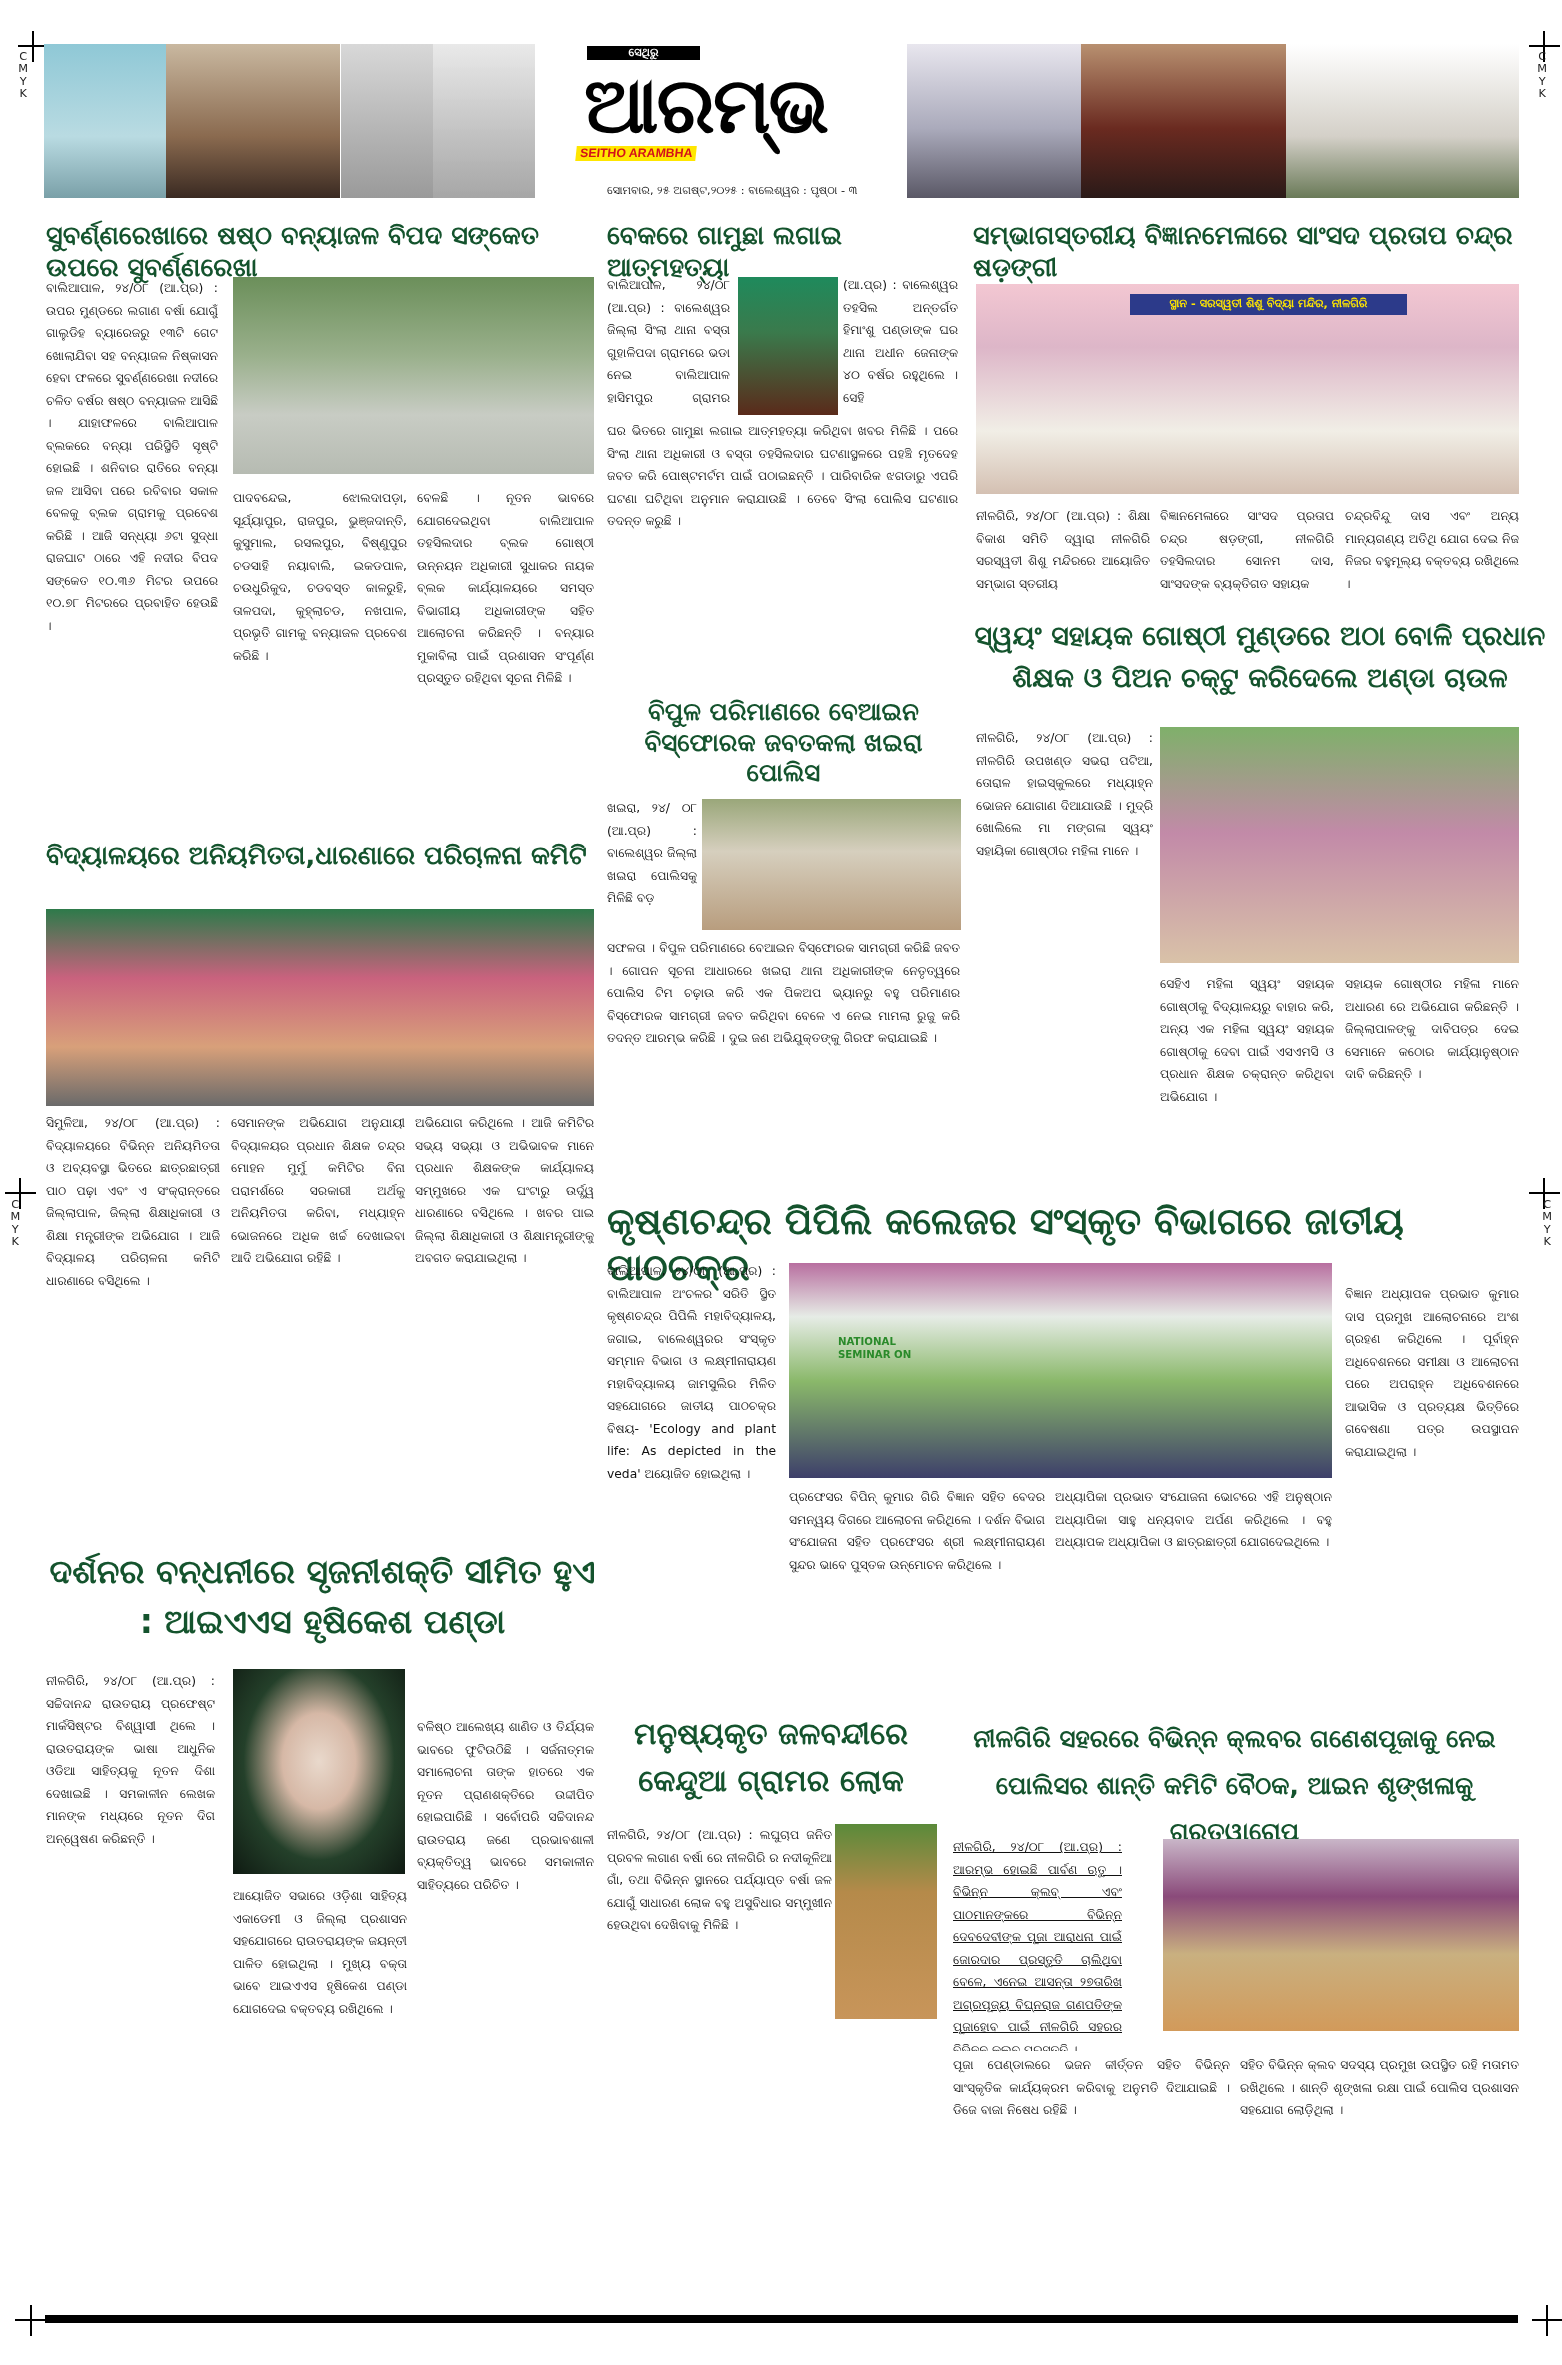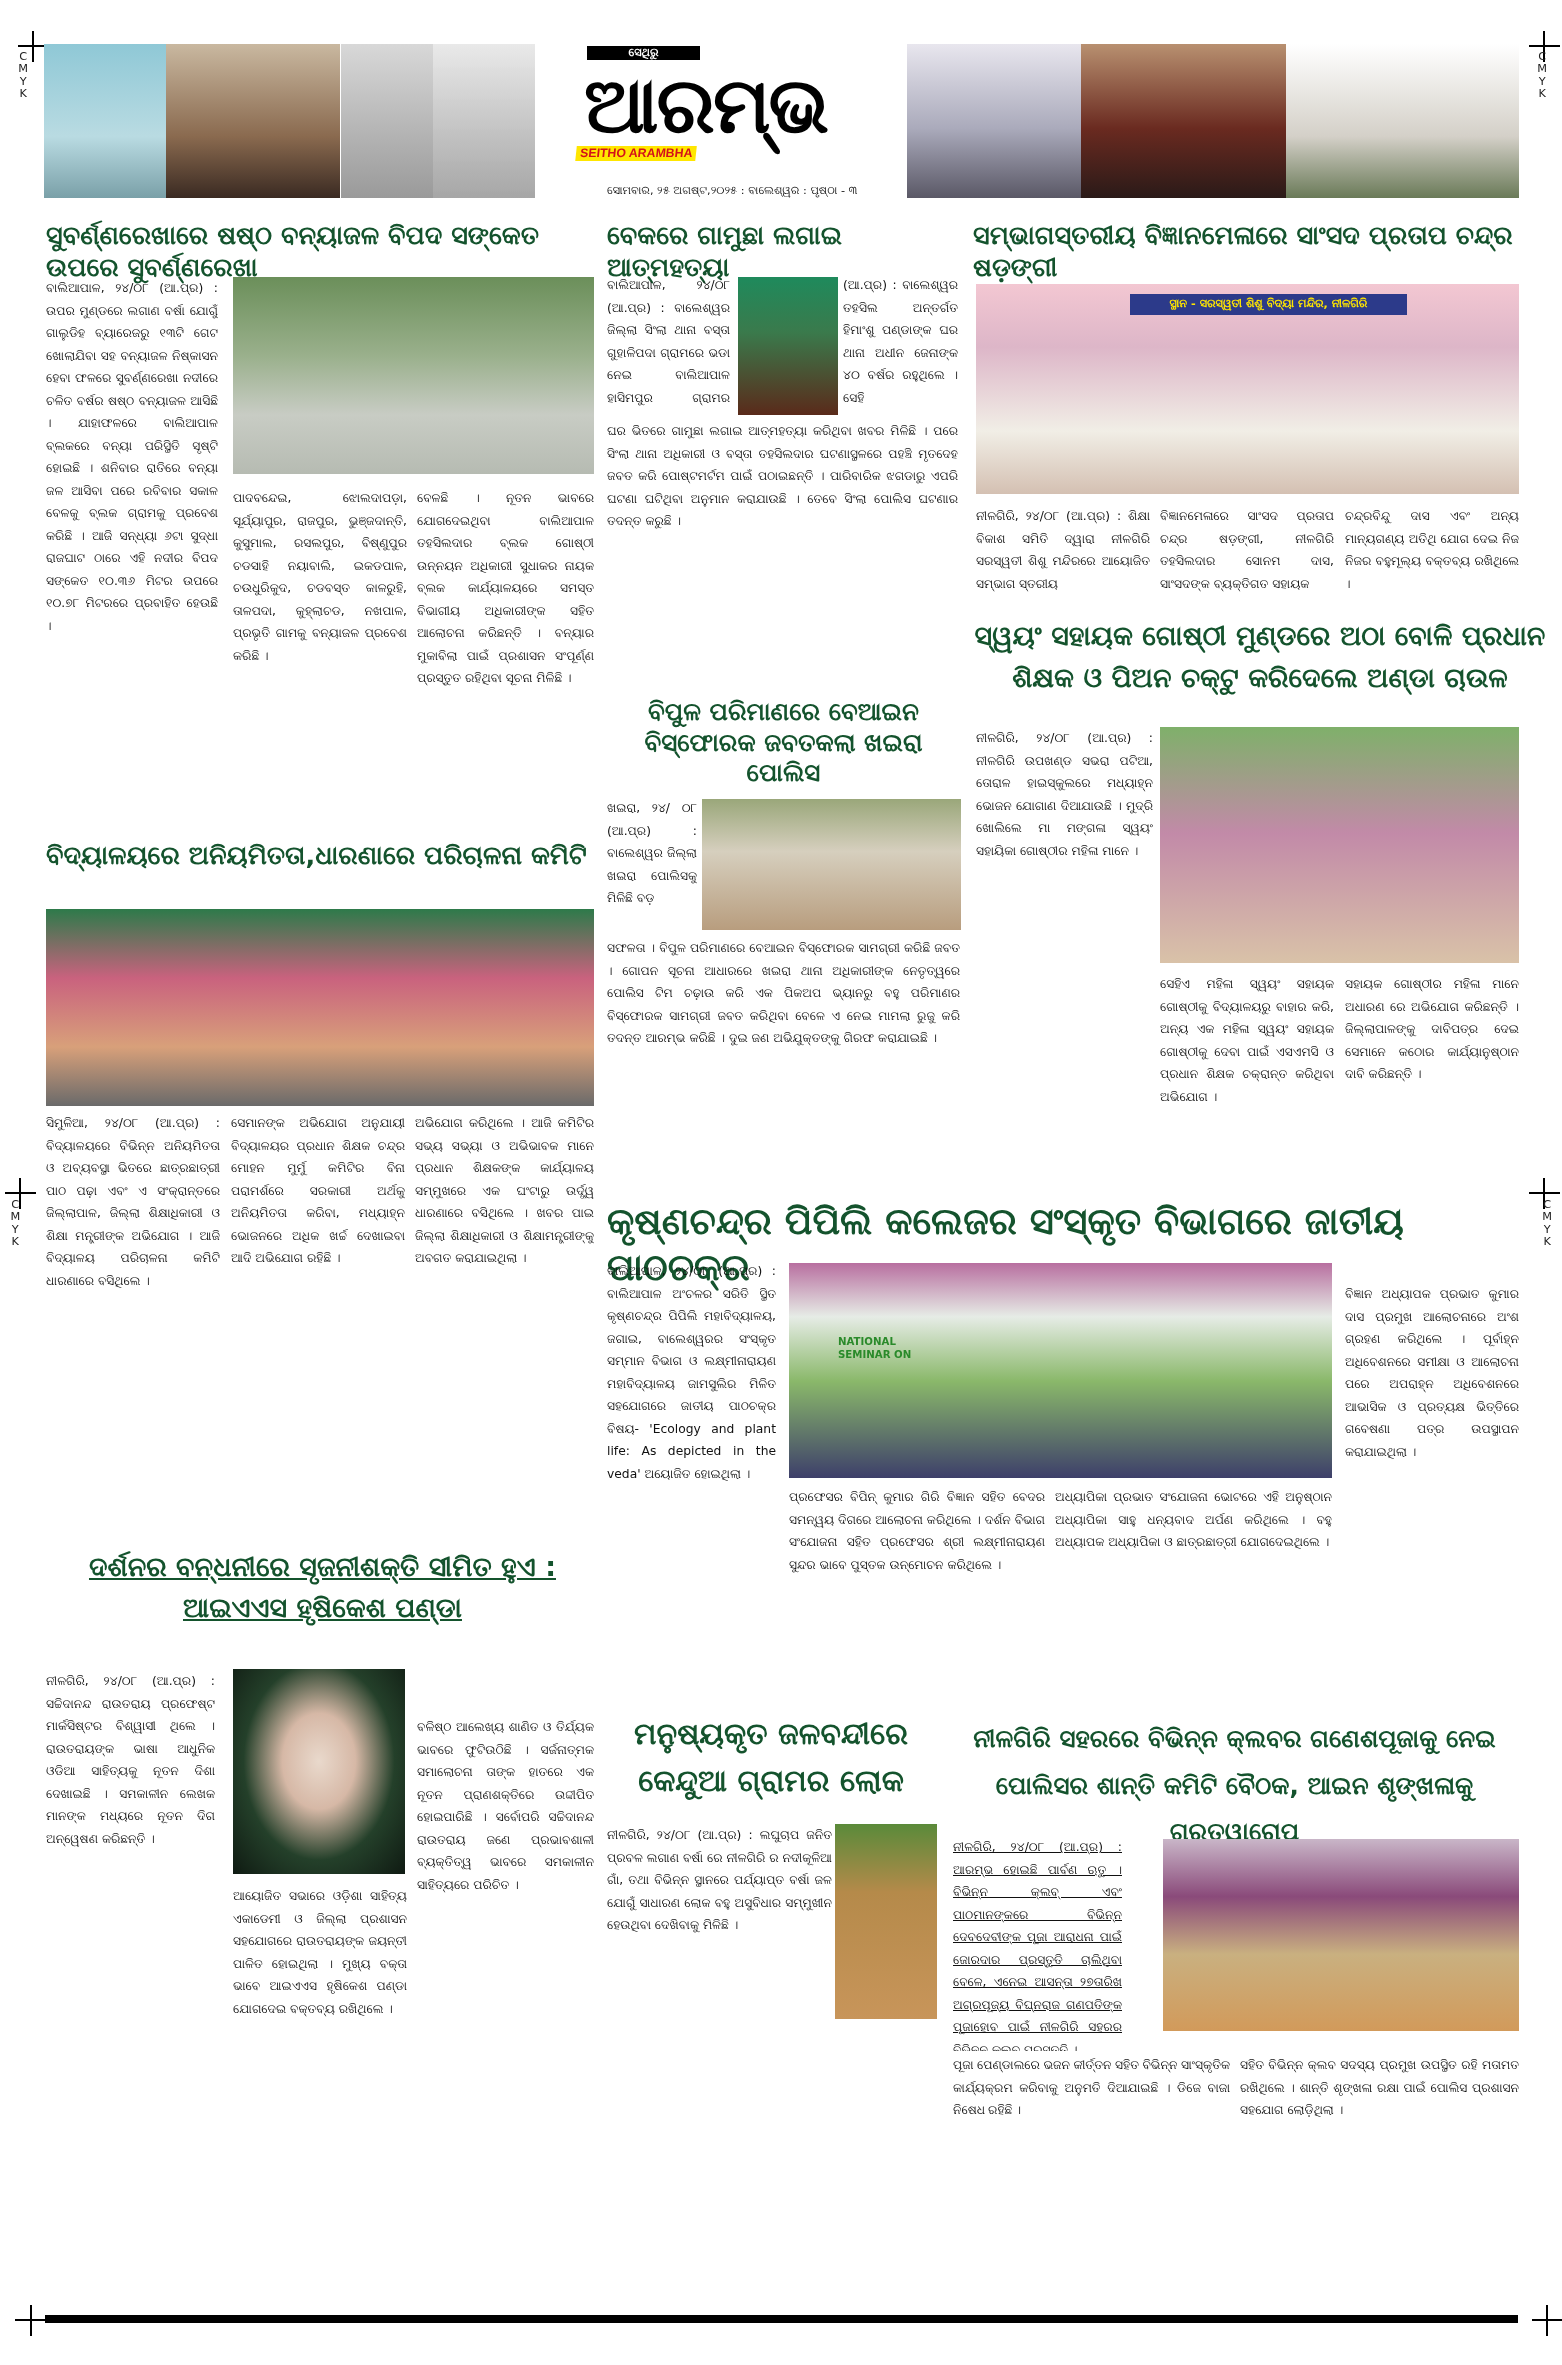--- a/index.html
+++ b/index.html
@@ -141,34 +141,34 @@
   <div class="col" style="left:607px; top:1260px; width:169px; height:430px;">ବାଲିଆପାଳ, ୨୪/୦୮ (ଆ.ପ୍ର) : ବାଲିଆପାଳ ଅଂଚଳର ସରିତି ସ୍ଥିତ କୃଷ୍ଣଚନ୍ଦ୍ର ପିପିଲି ମହାବିଦ୍ୟାଳୟ, ଜଗାଇ, ବାଲେଶ୍ୱରର ସଂସ୍କୃତ ସମ୍ମାନ ବିଭାଗ ଓ ଲକ୍ଷ୍ମୀନାରାୟଣ ମହାବିଦ୍ୟାଳୟ ଜାମସୁଲିର ମିଳିତ ସହଯୋଗରେ ଜାତୀୟ ପାଠଚକ୍ର ବିଷୟ- 'Ecology and plant life: As depicted in the veda' ଅୟୋଜିତ ହୋଇଥିଲା ।</div>
   <div class="photo ph-seminar" style="left:789px; top:1263px; width:543px; height:215px;">
     <div style="position:absolute; left:49px; top:72px; width:108px; color:#2a8a2a; font:bold 10.2px/13.3px 'DejaVu Sans',sans-serif;">NATIONAL SEMINAR ON</div>
   </div>
   <div class="col" style="left:789px; top:1486px; width:256px; height:205px;">ପ୍ରଫେସର ବିପିନ୍ କୁମାର ଗିରି ବିଜ୍ଞାନ ସହିତ ବେଦର ସମନ୍ୱୟ ଦିଗରେ ଆଲୋଚନା କରିଥିଲେ । ଦର୍ଶନ ବିଭାଗ ସଂଯୋଜନା ସହିତ ପ୍ରଫେସର ଶ୍ରୀ ଲକ୍ଷ୍ମୀନାରାୟଣ ସୁନ୍ଦର ଭାବେ ପୁସ୍ତକ ଉନ୍ମୋଚନ କରିଥିଲେ ।</div>
   <div class="col" style="left:1055px; top:1486px; width:277px; height:205px;">ଅଧ୍ୟାପିକା ପ୍ରଭାତ ସଂଯୋଜନା ଭୋଟରେ ଏହି ଅନୁଷ୍ଠାନ ଅଧ୍ୟାପିକା ସାହୁ ଧନ୍ୟବାଦ ଅର୍ପଣ କରିଥିଲେ । ବହୁ ଅଧ୍ୟାପକ ଅଧ୍ୟାପିକା ଓ ଛାତ୍ରଛାତ୍ରୀ ଯୋଗଦେଇଥିଲେ ।</div>
   <div class="col" style="left:1345px; top:1260px; width:174px; height:430px;margin-top:23px;">ବିଜ୍ଞାନ ଅଧ୍ୟାପକ ପ୍ରଭାତ କୁମାର ଦାସ ପ୍ରମୁଖ ଆଲୋଚନାରେ ଅଂଶ ଗ୍ରହଣ କରିଥିଲେ । ପୂର୍ବାହ୍ନ ଅଧିବେଶନରେ ସମୀକ୍ଷା ଓ ଆଲୋଚନା ପରେ ଅପରାହ୍ନ ଅଧିବେଶନରେ ଆଭାସିକ ଓ ପ୍ରତ୍ୟକ୍ଷ ଭିତ୍ତିରେ ଗବେଷଣା ପତ୍ର ଉପସ୍ଥାପନ କରାଯାଇଥିଲା ।</div>
 </article>
 
 <article>
-  <h2 class="hl" style="left:46px; top:1547px; width:553px; font-size:27px; text-align:center; line-height:1.5;text-decoration:underline;">ଦର୍ଶନର ବନ୍ଧନୀରେ ସୃଜନୀଶକ୍ତି ସୀମିତ ହୁଏ : ଆଇଏଏସ ହୃଷିକେଶ ପଣ୍ଡା</h2>
+  <h2 class="hl" style="left:46px; top:1547px; width:553px; font-size:33px; text-align:center; line-height:1.5;">ଦର୍ଶନର ବନ୍ଧନୀରେ ସୃଜନୀଶକ୍ତି ସୀମିତ ହୁଏ : ଆଇଏଏସ ହୃଷିକେଶ ପଣ୍ଡା</h2>
   <div class="col" style="left:46px; top:1670px; width:169px; height:615px;">ନୀଳଗିରି, ୨୪/୦୮ (ଆ.ପ୍ର) : ସଚ୍ଚିଦାନନ୍ଦ ରାଉତରାୟ ପ୍ରଫେଷ୍ଟ ମାର୍କସିଷ୍ଟର ବିଶ୍ୱାସୀ ଥିଲେ । ରାଉତରାୟଙ୍କ ଭାଷା ଆଧୁନିକ ଓଡିଆ ସାହିତ୍ୟକୁ ନୂତନ ଦିଶା ଦେଖାଇଛି । ସମକାଳୀନ ଲେଖକ ମାନଙ୍କ ମଧ୍ୟରେ ନୂତନ ଦିଗ ଅନ୍ୱେଷଣ କରିଛନ୍ତି ।</div>
   <div class="photo ph-portrait" style="left:233px; top:1669px; width:172px; height:205px;"></div>
   <div class="col" style="left:417px; top:1670px; width:177px; height:615px;margin-top:46px;">ବଳିଷ୍ଠ ଆଲେଖ୍ୟ ଶାଣିତ ଓ ତିର୍ଯ୍ୟକ ଭାବରେ ଫୁଟିଉଠିଛି । ସର୍ଜନାତ୍ମକ ସମାଲୋଚନା ତାଙ୍କ ହାତରେ ଏକ ନୂତନ ପ୍ରାଣଶକ୍ତିରେ ଉଦ୍ଦୀପିତ ହୋଇପାରିଛି । ସର୍ବୋପରି ସଚ୍ଚିଦାନନ୍ଦ ରାଉତରାୟ ଜଣେ ପ୍ରଭାବଶାଳୀ ବ୍ୟକ୍ତିତ୍ୱ ଭାବରେ ସମକାଳୀନ ସାହିତ୍ୟରେ ପରିଚିତ ।</div>
   <div class="col" style="left:233px; top:1885px; width:174px; height:400px;">ଆୟୋଜିତ ସଭାରେ ଓଡ଼ିଶା ସାହିତ୍ୟ ଏକାଡେମୀ ଓ ଜିଲ୍ଲା ପ୍ରଶାସନ ସହଯୋଗରେ ରାଉତରାୟଙ୍କ ଜୟନ୍ତୀ ପାଳିତ ହୋଇଥିଲା । ମୁଖ୍ୟ ବକ୍ତା ଭାବେ ଆଇଏଏସ ହୃଷିକେଶ ପଣ୍ଡା ଯୋଗଦେଇ ବକ୍ତବ୍ୟ ରଖିଥିଲେ ।</div>
 </article>
 
 <article>
   <h2 class="hl" style="left:607px; top:1711px; width:328px; font-size:30px; text-align:center; line-height:1.55;">ମନୁଷ୍ୟକୃତ ଜଳବନ୍ଦୀରେ କେନ୍ଦୁଆ ଗ୍ରାମର ଲୋକ</h2>
   <div class="col" style="left:607px; top:1824px; width:225px; height:461px;">ନୀଳଗିରି, ୨୪/୦୮ (ଆ.ପ୍ର) : ଲଘୁଚାପ ଜନିତ ପ୍ରବଳ ଲଗାଣ ବର୍ଷା ରେ ନୀଳଗିରି ର ନଦୀକୂଳିଆ ଗାଁ, ତଥା ବିଭିନ୍ନ ସ୍ଥାନରେ ପର୍ଯ୍ୟାପ୍ତ ବର୍ଷା ଜଳ ଯୋଗୁଁ ସାଧାରଣ ଲୋକ ବହୁ ଅସୁବିଧାର ସମ୍ମୁଖୀନ ହେଉଥିବା ଦେଖିବାକୁ ମିଳିଛି ।</div>
   <div class="photo ph-mud" style="left:835px; top:1824px; width:102px; height:195px;"></div>
   <div class="col" style="left:835px; top:2029px; width:0; height:0;">ସେହିପରି କେନ୍ଦୁଆ ଗ୍ରାମରେ ରାସ୍ତା ଉପରେ ଜଳ ଜମି ରହି ଗ୍ରାମବାସୀ ଘରୁ ବାହାରି ପାରୁନାହାନ୍ତି । ଗ୍ରାମବାସୀ ପ୍ରଶାସନଙ୍କ ଦୃଷ୍ଟି ଆକର୍ଷଣ କରି ଜଳ ନିଷ୍କାସନ ପାଇଁ ଦାବି କରିଛନ୍ତି ।</div>
 </article>
 
 <article>
   <h2 class="hl" style="left:953px; top:1716px; width:563px; font-size:24.6px; text-align:center; line-height:1.9;">ନୀଳଗିରି ସହରରେ ବିଭିନ୍ନ କ୍ଲବର ଗଣେଶପୂଜାକୁ ନେଇ ପୋଲିସର ଶାନ୍ତି କମିଟି ବୈଠକ, ଆଇନ ଶୃଙ୍ଖଳାକୁ ଗୁରୁତ୍ୱାରୋପ</h2>
   <div class="col" style="left:953px; top:1836px; width:169px; height:215px;text-decoration:underline;">ନୀଳଗିରି, ୨୪/୦୮ (ଆ.ପ୍ର) : ଆରମ୍ଭ ହୋଇଛି ପାର୍ବଣ ଋତୁ । ବିଭିନ୍ନ କ୍ଲବ୍ ଏବଂ ପାଠମାନଙ୍କରେ ବିଭିନ୍ନ ଦେବଦେବୀଙ୍କ ପୂଜା ଆରାଧନା ପାଇଁ ଜୋରଦାର ପ୍ରସ୍ତୁତି ଚାଲିଥିବା ବେଳେ, ଏନେଇ ଆସନ୍ତା ୨୭ତାରିଖ ଅଗ୍ରପୂଜ୍ୟ ବିଘ୍ନରାଜ ଗଣପତିଙ୍କ ପୂଜାହୋବ ପାଇଁ ନୀଳଗିରି ସହରର ବିଭିନ୍ନ କ୍ଲବ ପ୍ରସ୍ତୁତି ।</div>
   <div class="photo ph-meet" style="left:1163px; top:1839px; width:356px; height:192px;"></div>
-  <div class="col" style="left:953px; top:2054px; width:277px; height:231px;font-family:Liberation Serif, serif;">ପୂଜା ପେଣ୍ଡାଲରେ ଭଜନ କୀର୍ତ୍ତନ ସହିତ ବିଭିନ୍ନ ସାଂସ୍କୃତିକ କାର୍ଯ୍ୟକ୍ରମ କରିବାକୁ ଅନୁମତି ଦିଆଯାଇଛି । ଡିଜେ ବାଜା ନିଷେଧ ରହିଛି ।</div>
+  <div class="col" style="left:953px; top:2054px; width:277px; height:231px;">ପୂଜା ପେଣ୍ଡାଲରେ ଭଜନ କୀର୍ତ୍ତନ ସହିତ ବିଭିନ୍ନ ସାଂସ୍କୃତିକ କାର୍ଯ୍ୟକ୍ରମ କରିବାକୁ ଅନୁମତି ଦିଆଯାଇଛି । ଡିଜେ ବାଜା ନିଷେଧ ରହିଛି ।</div>
   <div class="col" style="left:1240px; top:2054px; width:279px; height:231px;">ସହିତ ବିଭିନ୍ନ କ୍ଲବ ସଦସ୍ୟ ପ୍ରମୁଖ ଉପସ୍ଥିତ ରହି ମତାମତ ରଖିଥିଲେ । ଶାନ୍ତି ଶୃଙ୍ଖଳା ରକ୍ଷା ପାଇଁ ପୋଲିସ ପ୍ରଶାସନ ସହଯୋଗ ଲୋଡ଼ିଥିଲା ।</div>
 </article>
 
 
 </body></html>

